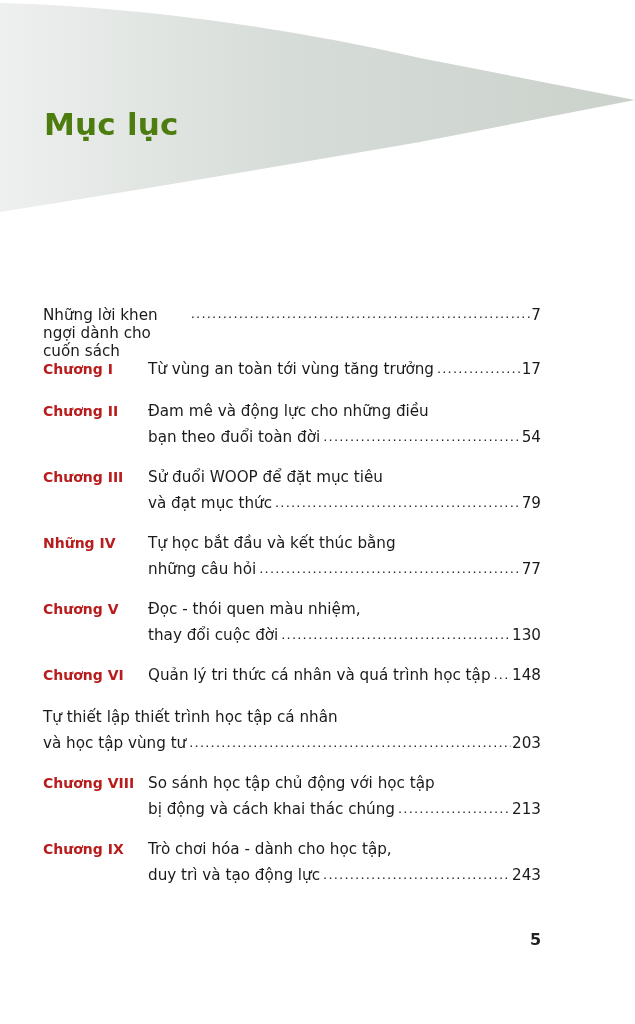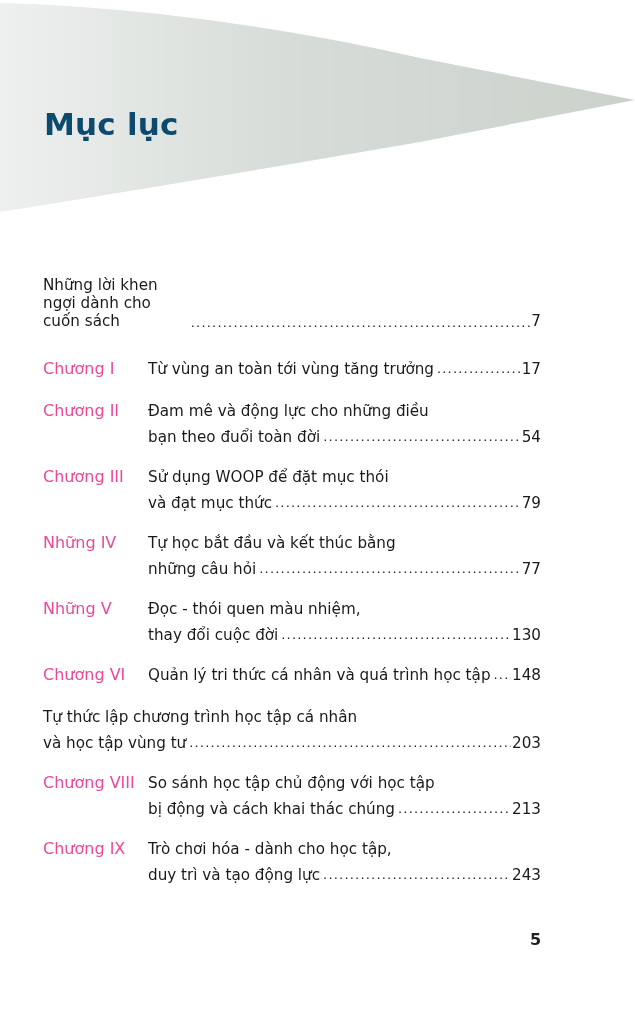--- a/index.html
+++ b/index.html
@@ -7,39 +7,39 @@
       width: 635px; height: 1024px; position: relative; overflow: hidden;
       background: #ffffff;
       font-family: "DejaVu Sans", "Liberation Sans", sans-serif;
       color: #1a1a1a;
     }
     .banner {
       position: absolute; left: 0; top: 0; width: 635px; height: 230px;
     }
     .page-title {
       position: absolute; left: 44px; top: 106px;
-      font-size: 31px; font-weight: bold; color: #0c4a6e;
+      font-size: 31px; font-weight: bold; color: #4d7c0f;
       letter-spacing: 0.2px; margin: 0;
       font-family: "DejaVu Sans", sans-serif;
     }
     .toc {
       position: absolute; left: 43px; top: 306px; width: 498px;
       font-size: 15.2px;
     }
     .toc-intro {
-      display: flex; align-items: flex-end; height: 24px;
+      display: flex; align-items: flex-start; height: 24px;
       margin-bottom: 26px;
     }
     .toc-row {
       display: flex; margin-bottom: 14px;
     }
     .toc-row.single { margin-bottom: 16px; }
     .chap-label {
-      width: 105px; flex: 0 0 105px; font-weight: normal;
-      font-size: 16px; line-height: 26px; color: #ec4899;
+      width: 105px; flex: 0 0 105px; font-weight: bold;
+      font-size: 14px; line-height: 26px; color: #b91c1c;
       white-space: nowrap;
     }
     .chap-body { flex: 1; min-width: 0; }
     .line { display: flex; align-items: flex-start; line-height: 26px; height: 26px; white-space: nowrap; }
     .line .txt { flex: 0 0 auto; }
     .leader {
       flex: 1 1 auto; overflow: hidden; white-space: nowrap;
       margin: 0 1px 0 3px; letter-spacing: 1.2px; color: #222;
       font-size: 13px;
     }
@@ -93,21 +93,21 @@
             <span class="txt">bạn theo đuổi toàn đời</span>
             <span class="leader"></span>
             <span class="pg">54</span>
           </div>
         </div>
       </div>
       <div class="toc-row">
         <div class="chap-label">Chương III</div>
         <div class="chap-body">
           <div class="line">
-            <span class="txt">Sử dụng WOOP để đặt mục thói</span>
+            <span class="txt">Sử đuổi WOOP để đặt mục tiêu</span>
           </div>
           <div class="line">
             <span class="txt">và đạt mục thức</span>
             <span class="leader"></span>
             <span class="pg">79</span>
           </div>
         </div>
       </div>
       <div class="toc-row">
         <div class="chap-label">Những IV</div>
@@ -116,21 +116,21 @@
             <span class="txt">Tự học bắt đầu và kết thúc bằng</span>
           </div>
           <div class="line">
             <span class="txt">những câu hỏi</span>
             <span class="leader"></span>
             <span class="pg">77</span>
           </div>
         </div>
       </div>
       <div class="toc-row">
-        <div class="chap-label">Những V</div>
+        <div class="chap-label">Chương V</div>
         <div class="chap-body">
           <div class="line">
             <span class="txt">Đọc - thói quen màu nhiệm,</span>
           </div>
           <div class="line">
             <span class="txt">thay đổi cuộc đời</span>
             <span class="leader"></span>
             <span class="pg">130</span>
           </div>
         </div>
@@ -141,21 +141,21 @@
           <div class="line">
             <span class="txt">Quản lý tri thức cá nhân và quá trình học tập</span>
             <span class="leader"></span>
             <span class="pg">148</span>
           </div>
         </div>
       </div>
       <div class="toc-row">
         <div class="chap-body">
           <div class="line">
-            <span class="txt">Tự thức lập chương trình học tập cá nhân</span>
+            <span class="txt">Tự thiết lập thiết trình học tập cá nhân</span>
           </div>
           <div class="line">
             <span class="txt">và học tập vùng tư</span>
             <span class="leader"></span>
             <span class="pg">203</span>
           </div>
         </div>
       </div>
       <div class="toc-row">
         <div class="chap-label">Chương VIII</div>

